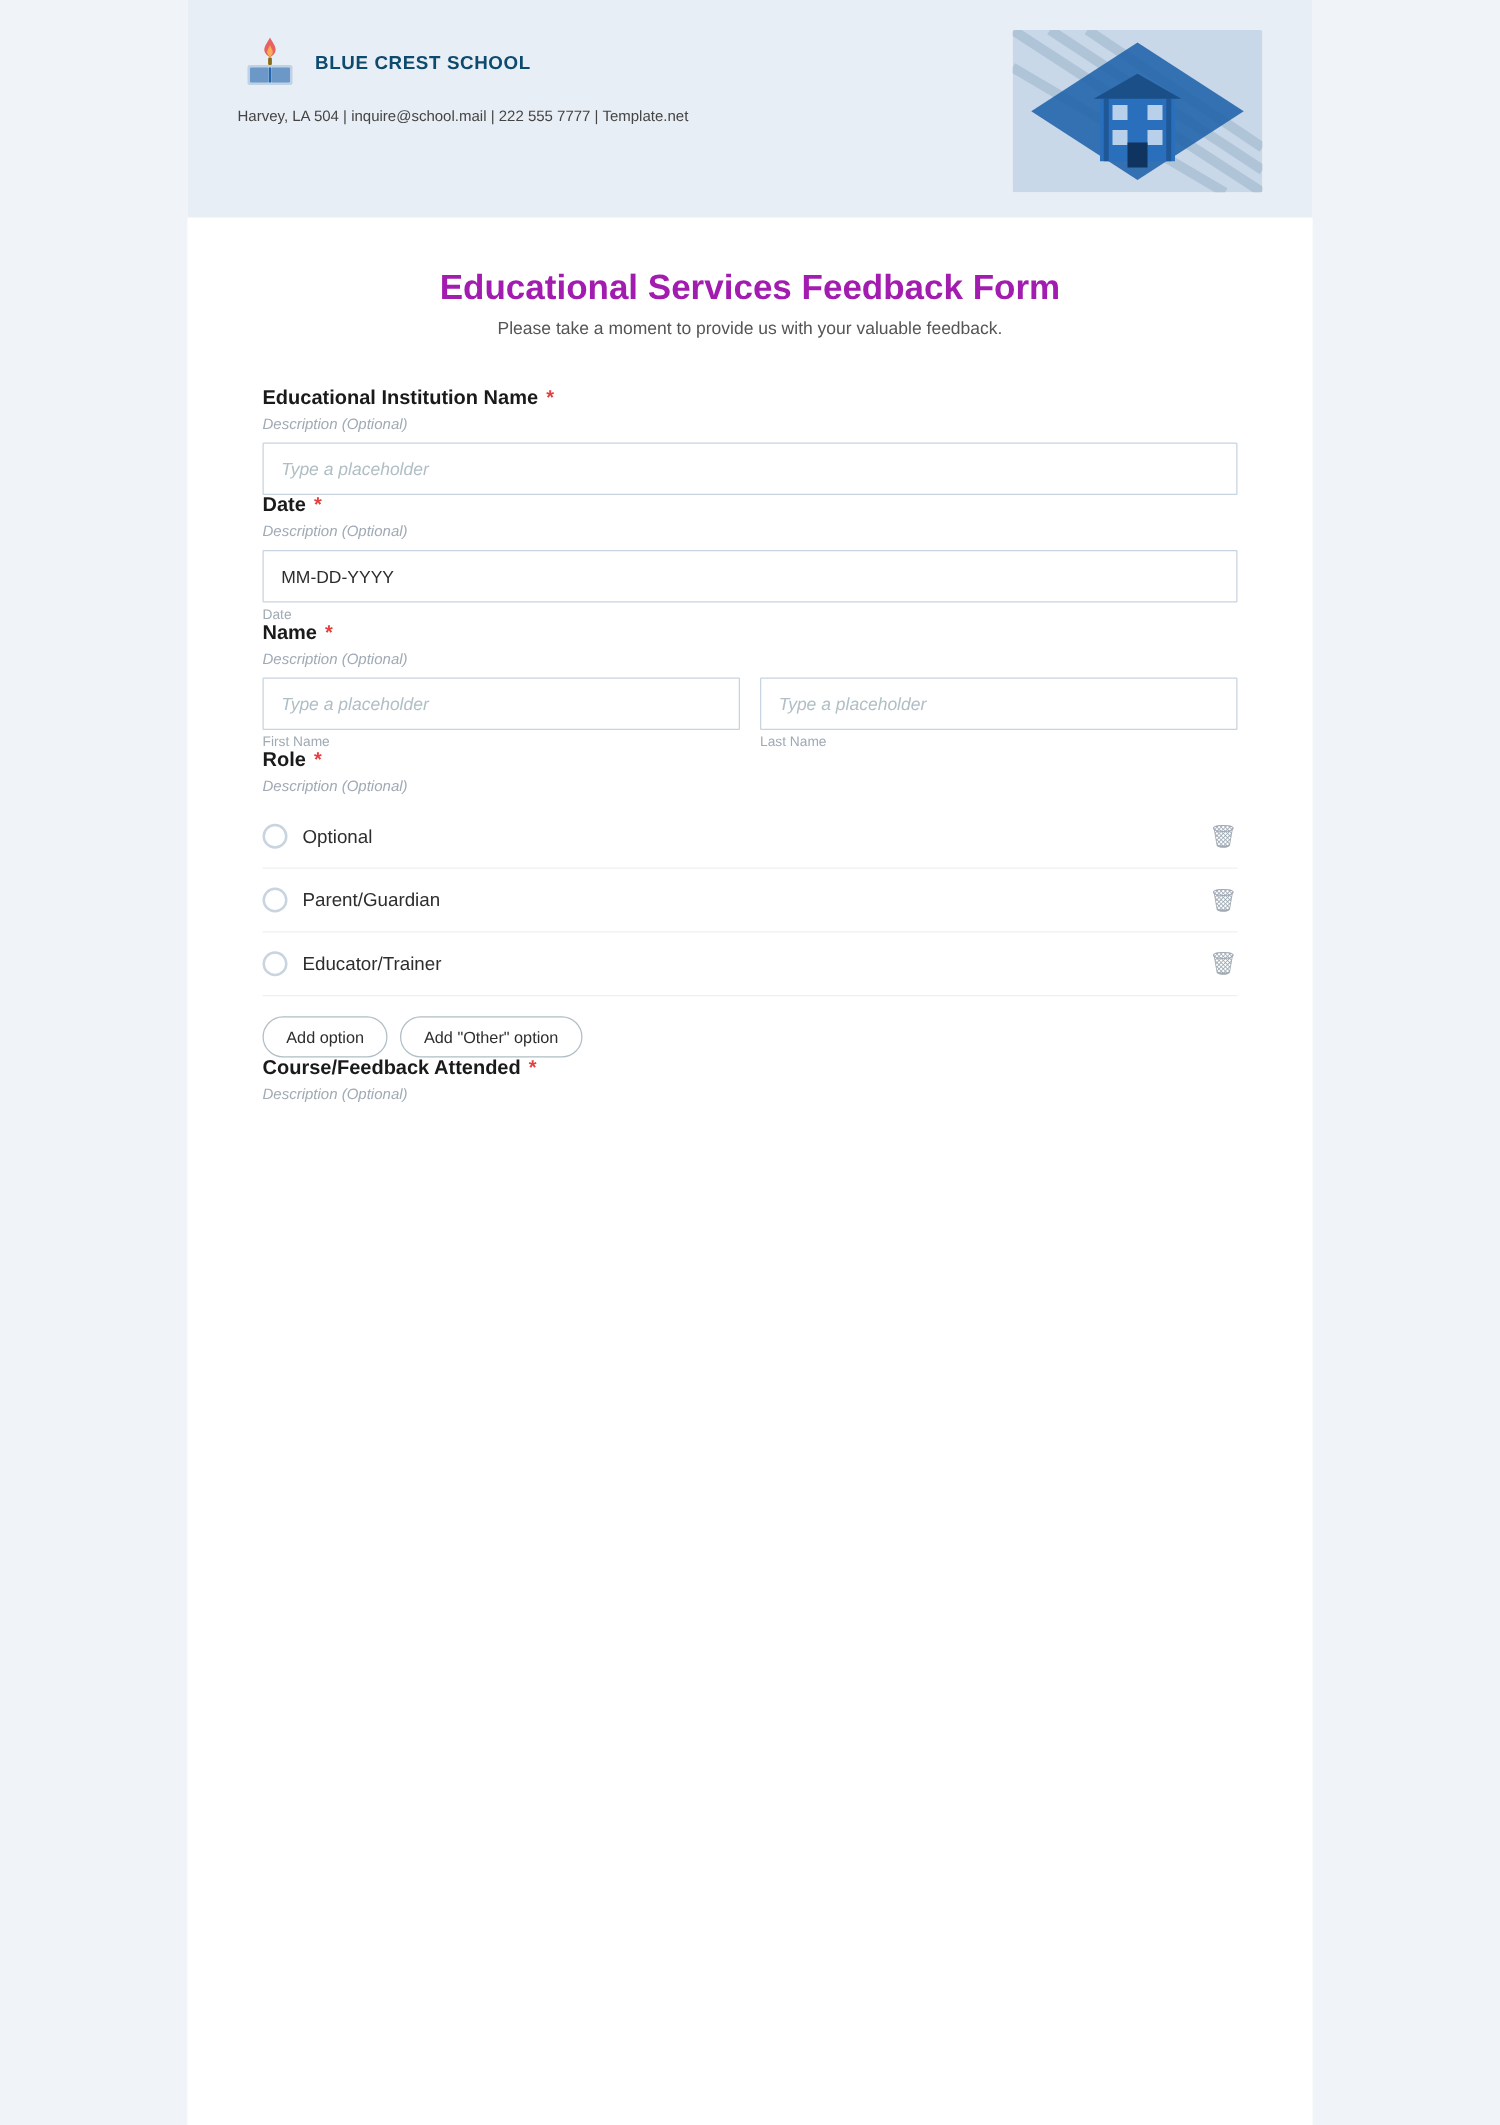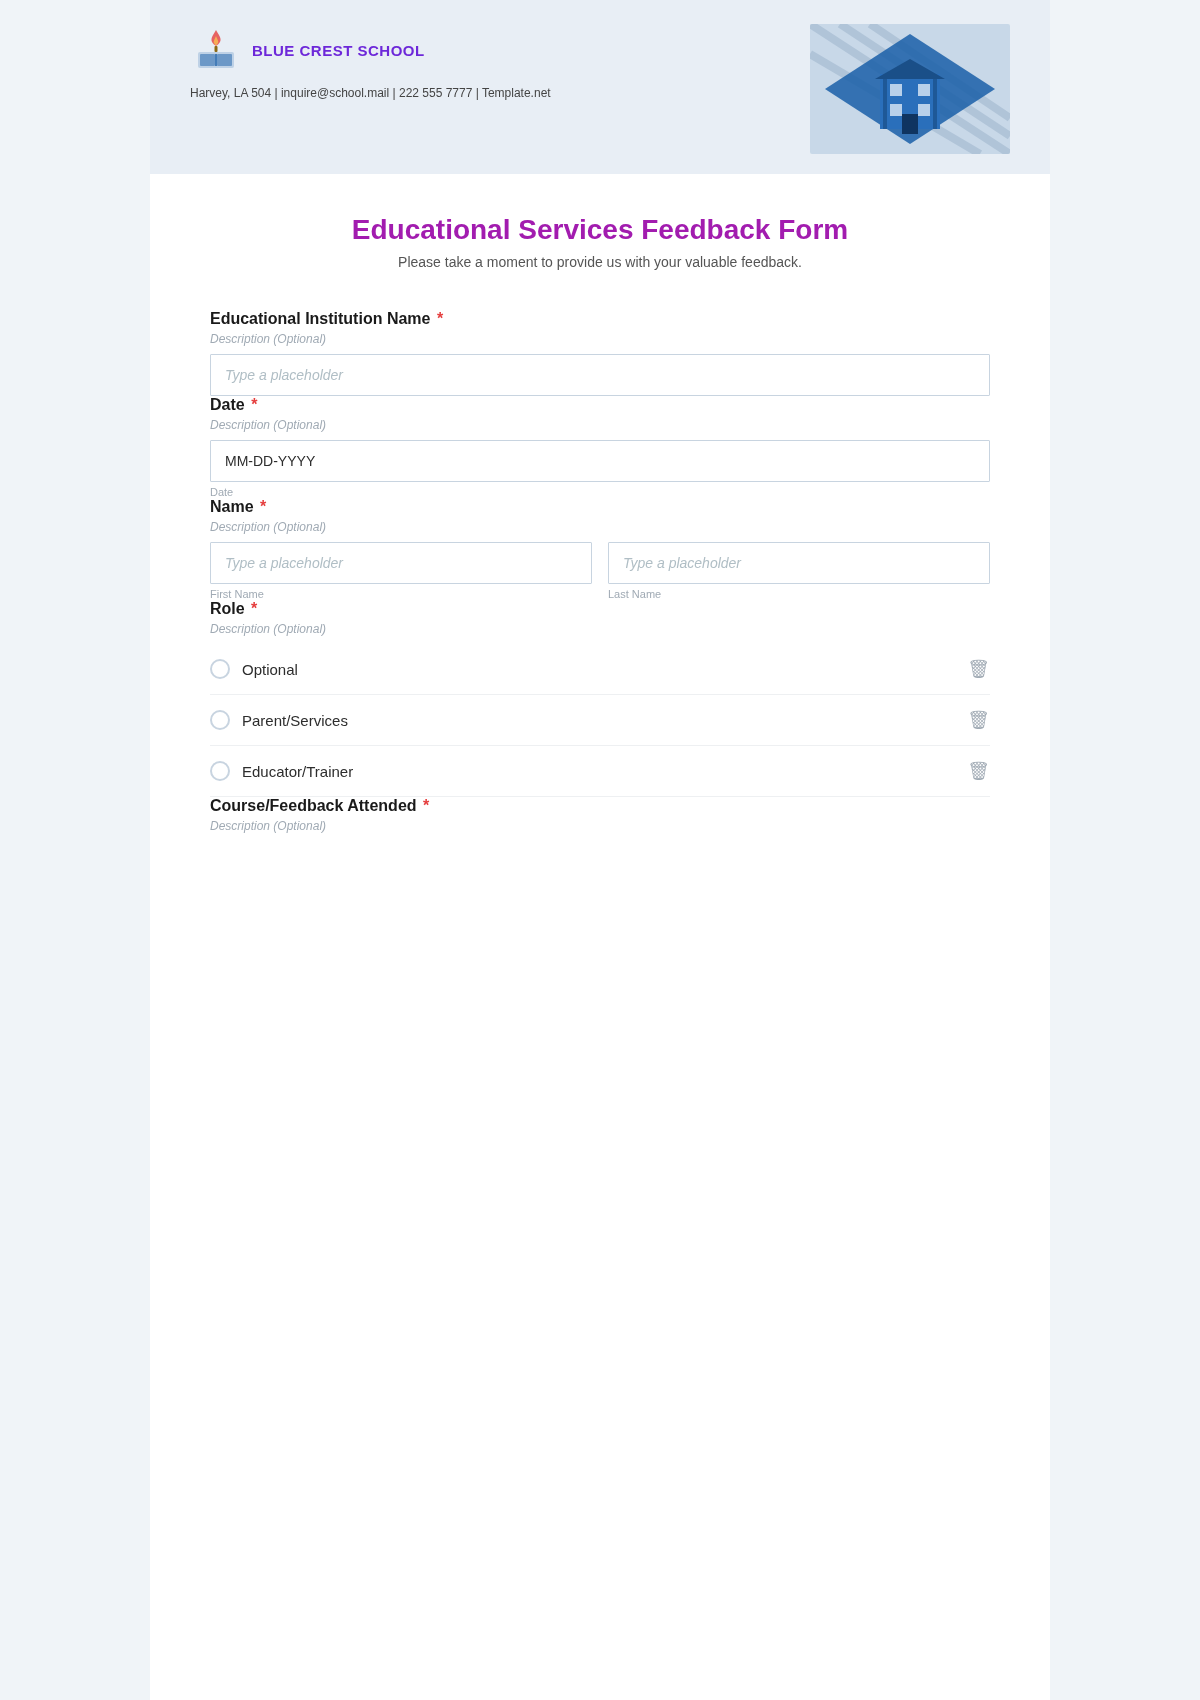--- a/index.html
+++ b/index.html
@@ -37,21 +37,21 @@
       display: flex;
       align-items: center;
       gap: 10px;
       margin-bottom: 4px;
     }
     .logo-icon {
       width: 52px;
       height: 52px;
     }
     .school-name {
-      color: #6d28d9;
+      color: #0c4a6e;
       font-weight: bold;
       font-size: 15px;
       letter-spacing: 0.5px;
     }
     .school-info {
       color: #444;
       font-size: 12px;
     }
     .header-image {
       width: 200px;
@@ -295,34 +295,38 @@
           <div class="radio-left">
             <div class="radio-circle"></div>
             <span class="radio-label">Optional</span>
           </div>
           <span class="delete-icon">🗑</span>
         </div>
 
         <div class="radio-item">
           <div class="radio-left">
             <div class="radio-circle"></div>
-            <span class="radio-label">Parent/Services</span>
+            <span class="radio-label">Parent/Guardian</span>
           </div>
           <span class="delete-icon">🗑</span>
         </div>
 
         <div class="radio-item">
           <div class="radio-left">
             <div class="radio-circle"></div>
             <span class="radio-label">Educator/Trainer</span>
           </div>
           <span class="delete-icon">🗑</span>
         </div>
 
       </div>
+      <div class="add-options-row">
+        <button class="add-option-btn">Add option</button>
+        <button class="add-option-btn">Add "Other" option</button>
+      </div>
     </div>
 
     <div class="field-group">
       <div class="field-label">
         <span>Course/Feedback Attended</span><span class="required"> *</span>
       </div>
       <div class="field-description">Description (Optional)</div>
     </div>
 
   </div>

